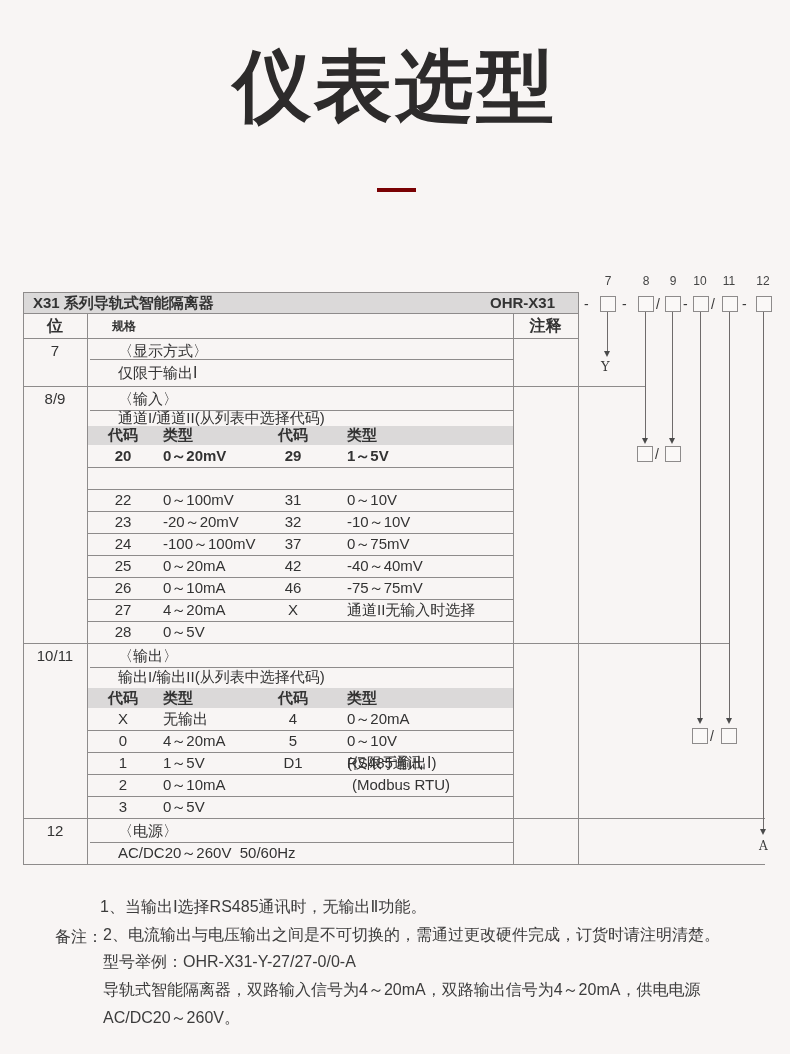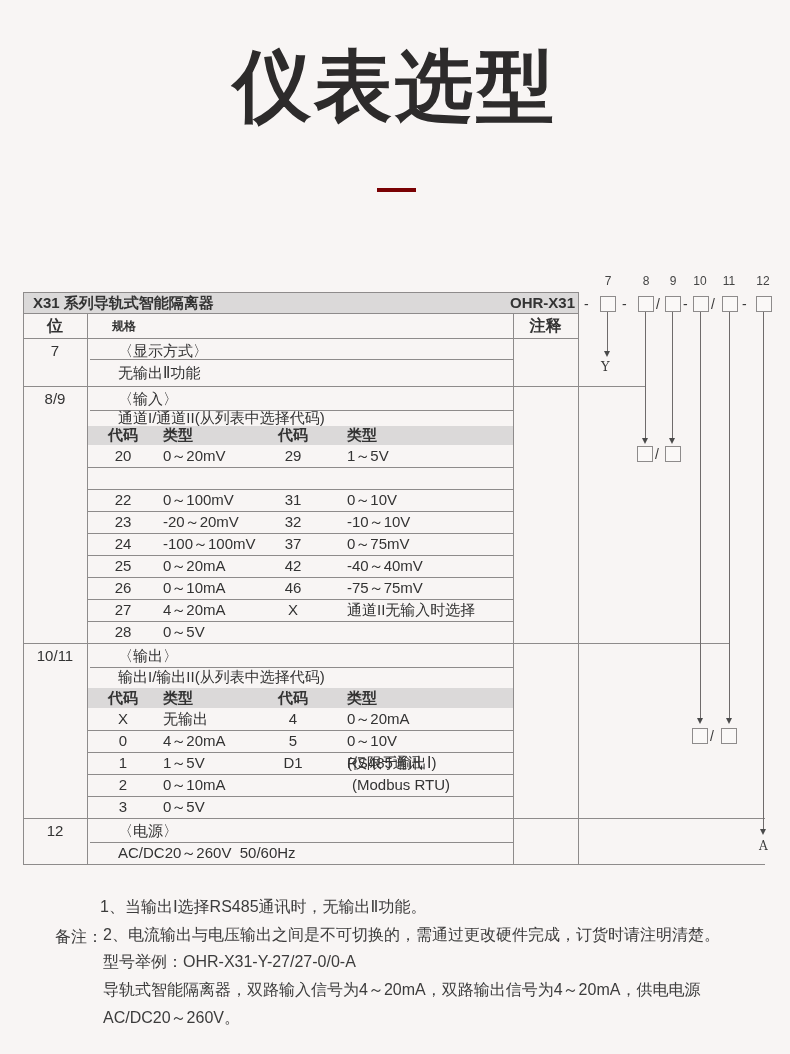--- a/index.html
+++ b/index.html
@@ -86,41 +86,41 @@
     <div class="hline" style="left:90px;top:842px;width:423px;"></div>
     <div class="hline" style="left:23px;top:864px;width:742px;"></div>
 
     <div class="vline" style="left:23px;top:292px;height:572px;"></div>
     <div class="vline" style="left:578px;top:292px;height:572px;"></div>
     <div class="vline" style="left:87px;top:313px;height:551px;"></div>
     <div class="vline" style="left:513px;top:313px;height:551px;"></div>
   </div>
 
   <div class="t b" style="left:33px;top:292px;line-height:21px;">X31 系列导轨式智能隔离器</div>
-  <div class="t b" style="left:490px;top:292px;width:85px;line-height:21px;text-align:right;">OHR-X31</div>
+  <div class="t b" style="left:490px;top:292px;width:85px;line-height:21px;">OHR-X31</div>
   <div class="t b poscol" style="top:315px;font-size:16px;">位</div>
   <div class="t b" style="left:112px;top:315px;font-size:12px;">规格</div>
   <div class="t b" style="left:513px;top:315px;width:65px;text-align:center;font-size:16px;">注释</div>
 
   <div class="t poscol" style="top:340px;">7</div>
   <div class="t" style="left:118px;top:340px;">〈显示方式〉</div>
-  <div class="t" style="left:118px;top:362px;">无输出Ⅱ功能</div>
+  <div class="t" style="left:118px;top:362px;">仅限于输出Ⅰ</div>
 
   <div class="t poscol" style="top:388px;">8/9</div>
   <div class="t" style="left:118px;top:388px;">〈输入〉</div>
   <div class="t" style="left:118px;top:409px;line-height:18px;">通道I/通道II(从列表中选择代码)</div>
 
   <div class="crow" style="top:424px;">
     <span class="cc1 b">代码</span>
     <span class="ct1 b">类型</span>
     <span class="cc2 b">代码</span>
     <span class="ct2 b">类型</span>
   </div>
 
-  <div class="crow" style="top:445px;">
+  <div class="crow" style="top:445px;font-weight:bold;">
     <span class="cc1">20</span>
       <span class="ct1">0～20mV</span>
       <span class="cc2">29</span>
       <span class="ct2">1～5V</span>
   </div>
   <div class="crow" style="top:489px;">
     <span class="cc1">22</span>
       <span class="ct1">0～100mV</span>
       <span class="cc2">31</span>
       <span class="ct2">0～10V</span>

